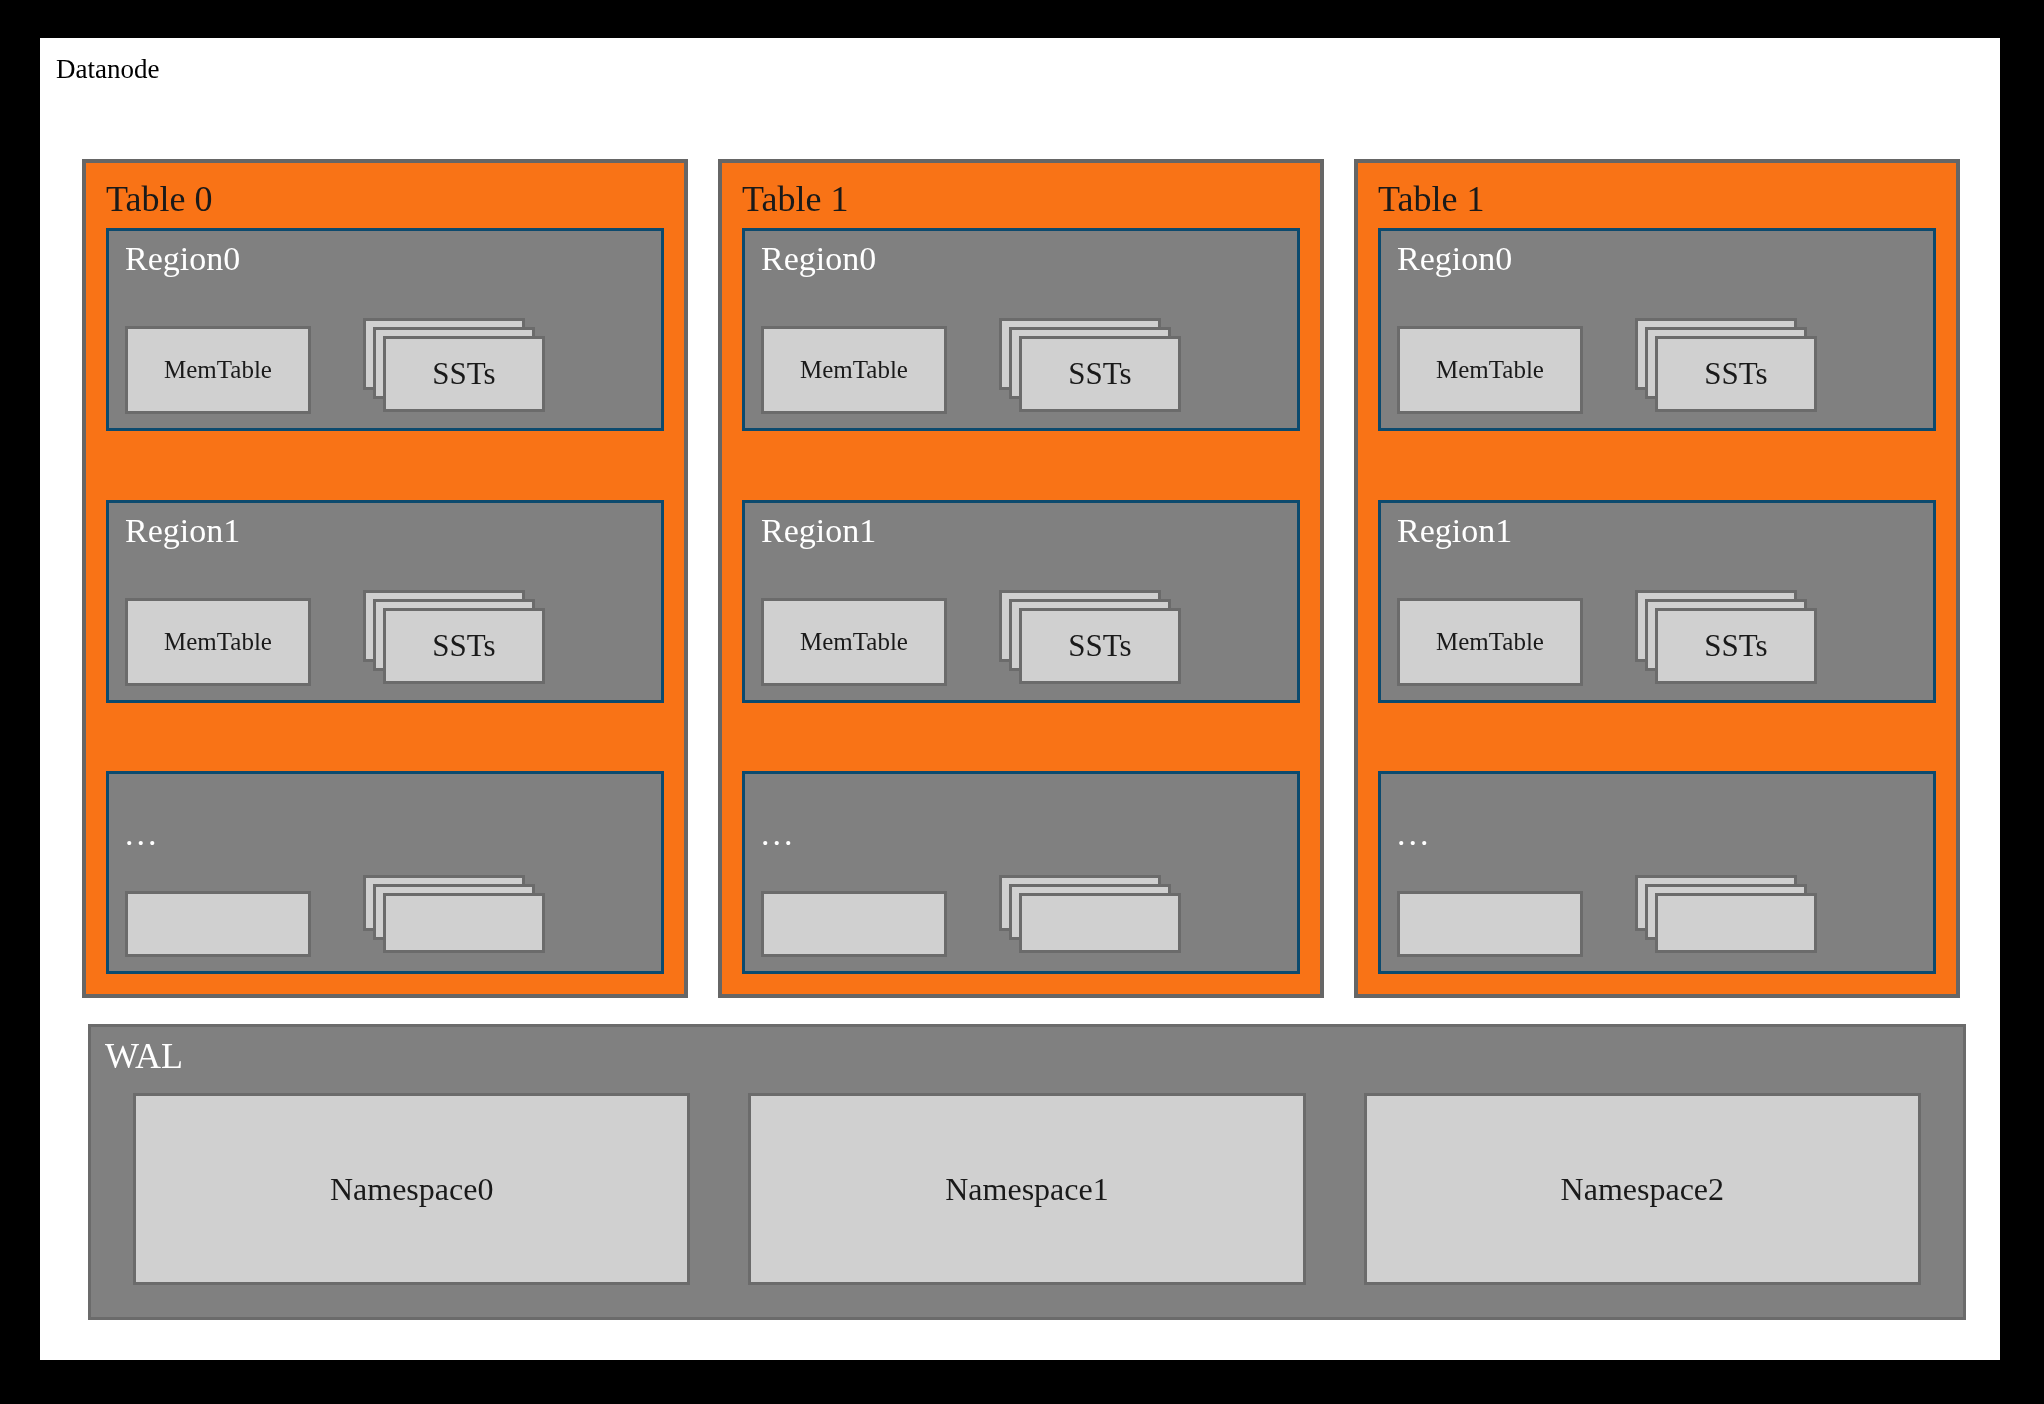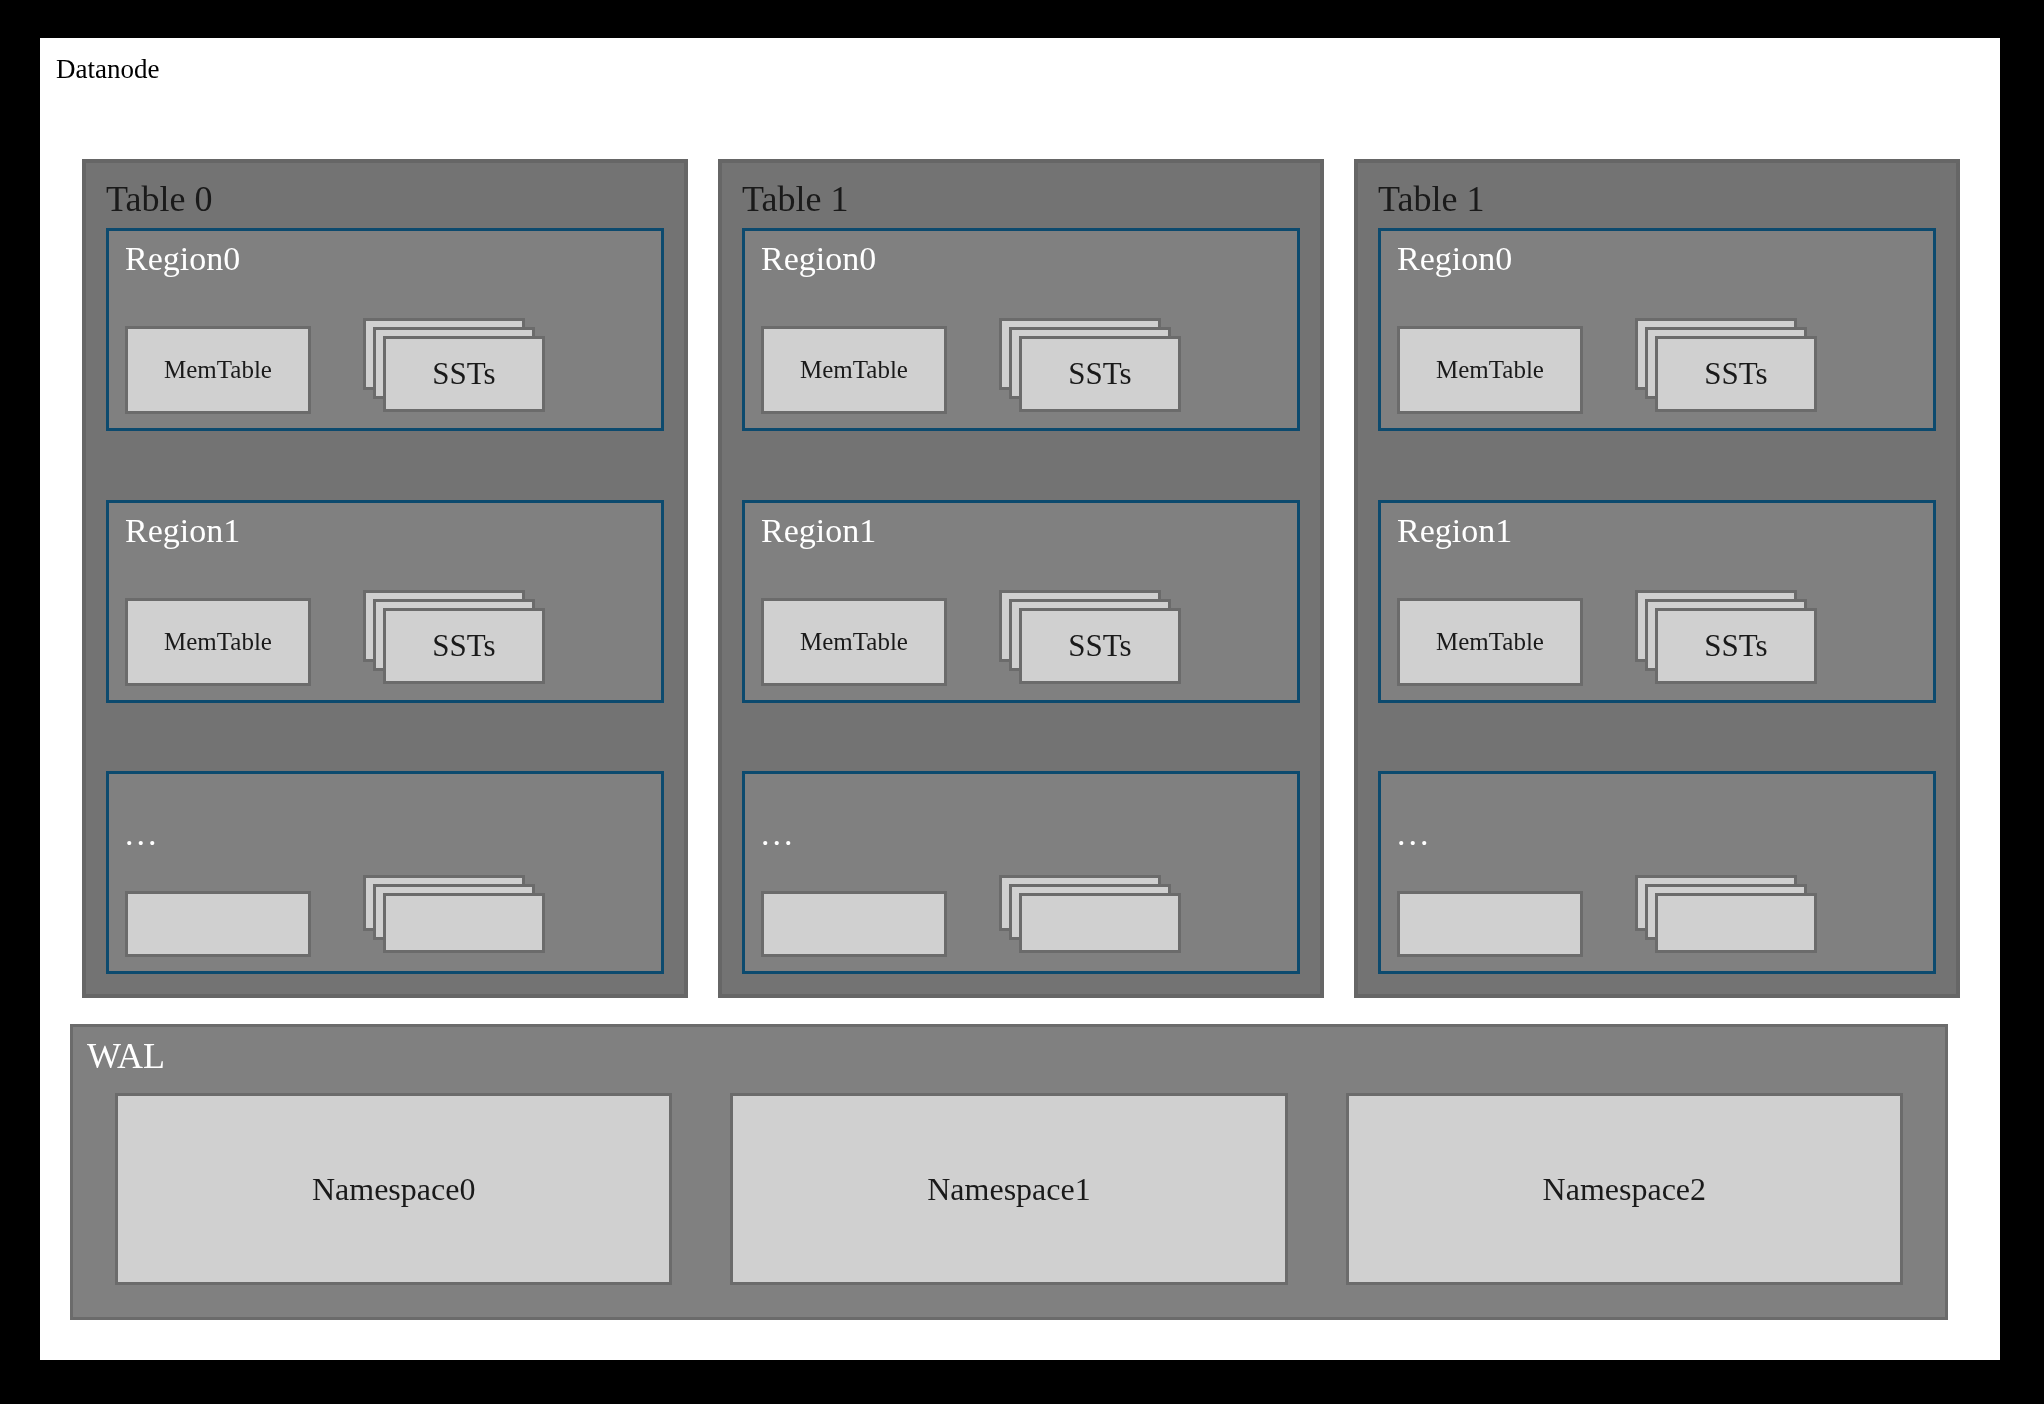--- a/index.html
+++ b/index.html
@@ -42,21 +42,21 @@
     left: 42px;
     top: 121px;
     width: 1878px;
     height: 839px;
     display: flex;
     gap: 30px;
   }
 
   .table-panel {
     flex: 1 1 0;
-    background: #737373;
+    background: #f97316;
     border: 4px solid #666666;
     box-sizing: border-box;
     position: relative;
     padding: 10px 14px 14px 14px;
     display: flex;
     flex-direction: column;
     font-family: Liberation Serif, serif;
   }
 
   .table-label {
@@ -155,21 +155,21 @@
 
   
   .region.ellipsis-region .memtable { height: 66px; }
   .region.ellipsis-region .sst-stack { height: 82px; }
   .region.ellipsis-region .sst-layer { height: 56px; }
   .region.ellipsis-region .sst-layer.l3 { height: 60px; }
 
   
   .wal {
     position: absolute;
-    left: 30px;
+    left: 48px;
     top: 986px;
     width: 1878px;
     height: 296px;
     background: #808080;
     border: 3px solid #6b6b6b;
     box-sizing: border-box;
     padding: 0;
   }
   .wal-label {
     position: absolute;

